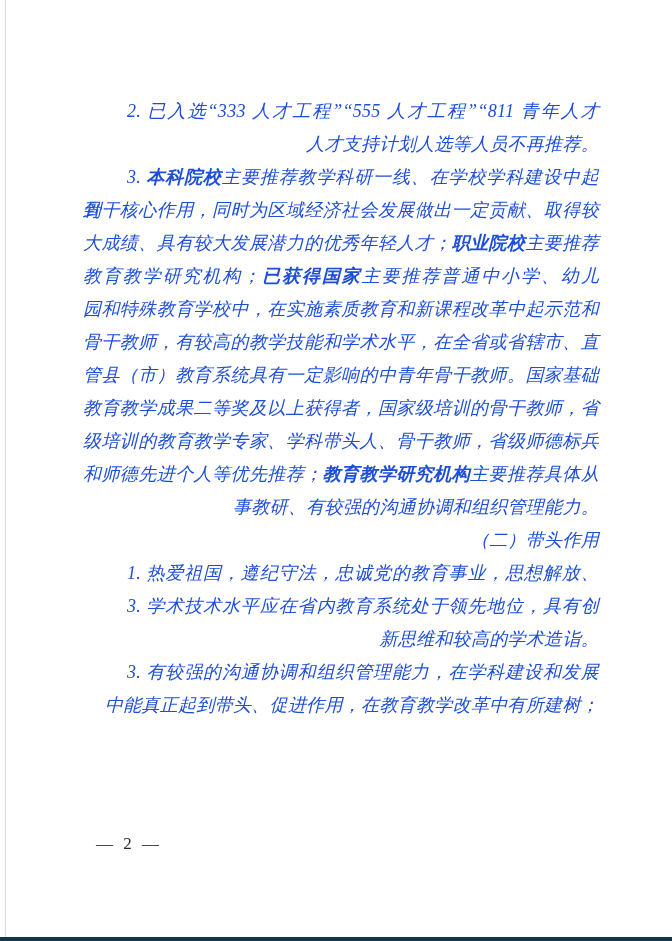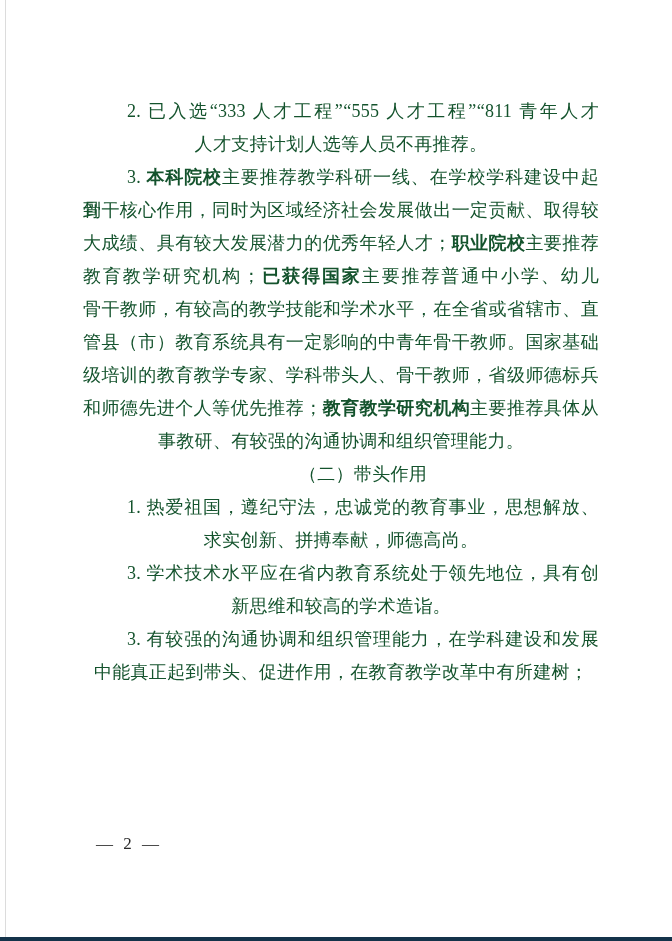--- a/index.html
+++ b/index.html
@@ -29,21 +29,21 @@
     left: 83px;
     top: 95px;
     width: 516px;
     color: #1d1d1d;
     font-size: 18px;
   }
   .line {
     height: 33px;
     line-height: 33px;
     white-space: nowrap;
-    text-align: center;
+    text-align: right;
     letter-spacing: 0.3px;
   }
   .line.fill {
     white-space: normal;
     text-align: justify;
     text-align-last: justify;
     text-justify: inter-character;
   }
   .line.indent {
     text-indent: 44px;
@@ -65,35 +65,36 @@
     position: absolute;
     left: 0; bottom: 0;
     width: 100%; height: 4px;
   }
 </style>
 </head>
 <body>
 
 <div class="page">
   <div class="edge-line" style="background: rgb(220, 220, 220);"></div>
-  <div class="content" id="body-lines" style="color: #14532d;">
+  <div class="content" id="body-lines" style="color: #1d4ed8; font-style: italic;">
       <div class="line indent fill"><span class="">2. 已入选“333 人才工程”“555 人才工程”“811 青年人才</span></div>
       <div class="line"><span class="">人才支持计划人选等人员不再推荐。</span></div>
       <div class="line indent fill"><span class="">3. </span><span class="bold">本科院校</span><span class="">主要推荐教学科研一线、在学校学科建设中起到</span></div>
       <div class="line fill"><span class="">骨干核心作用，同时为区域经济社会发展做出一定贡献、取得较</span></div>
       <div class="line fill"><span class="">大成绩、具有较大发展潜力的优秀年轻人才；</span><span class="bold">职业院校</span><span class="">主要推荐</span></div>
       <div class="line fill"><span class="">教育教学研究机构；</span><span class="bold">已获得国家</span><span class="">主要推荐普通中小学、幼儿</span></div>
+      <div class="line fill"><span class="">园和特殊教育学校中，在实施素质教育和新课程改革中起示范和</span></div>
       <div class="line fill"><span class="">骨干教师，有较高的教学技能和学术水平，在全省或省辖市、直</span></div>
       <div class="line fill"><span class="">管县（市）教育系统具有一定影响的中青年骨干教师。国家基础</span></div>
+      <div class="line fill"><span class="">教育教学成果二等奖及以上获得者，国家级培训的骨干教师，省</span></div>
       <div class="line fill"><span class="">级培训的教育教学专家、学科带头人、骨干教师，省级师德标兵</span></div>
       <div class="line fill"><span class="">和师德先进个人等优先推荐；</span><span class="bold">教育教学研究机构</span><span class="">主要推荐具体从</span></div>
       <div class="line"><span class="">事教研、有较强的沟通协调和组织管理能力。</span></div>
       <div class="line indent"><span class="">（二）带头作用</span></div>
       <div class="line indent fill"><span class="">1. 热爱祖国，遵纪守法，忠诚党的教育事业，思想解放、</span></div>
-      <div class="line"><span class="">求实创新、拼搏奉献，师德高尚。</span></div>
       <div class="line indent fill"><span class="">3. 学术技术水平应在省内教育系统处于领先地位，具有创</span></div>
       <div class="line"><span class="">新思维和较高的学术造诣。</span></div>
       <div class="line indent fill"><span class="">3. 有较强的沟通协调和组织管理能力，在学科建设和发展</span></div>
       <div class="line"><span class="">中能真正起到带头、促进作用，在教育教学改革中有所建树；</span></div>
     </div>
   <div class="page-number">— 2 —</div>
   <div class="footer-bar" style="background: rgb(20, 51, 74);"></div>
 </div>
 
 </body></html>

